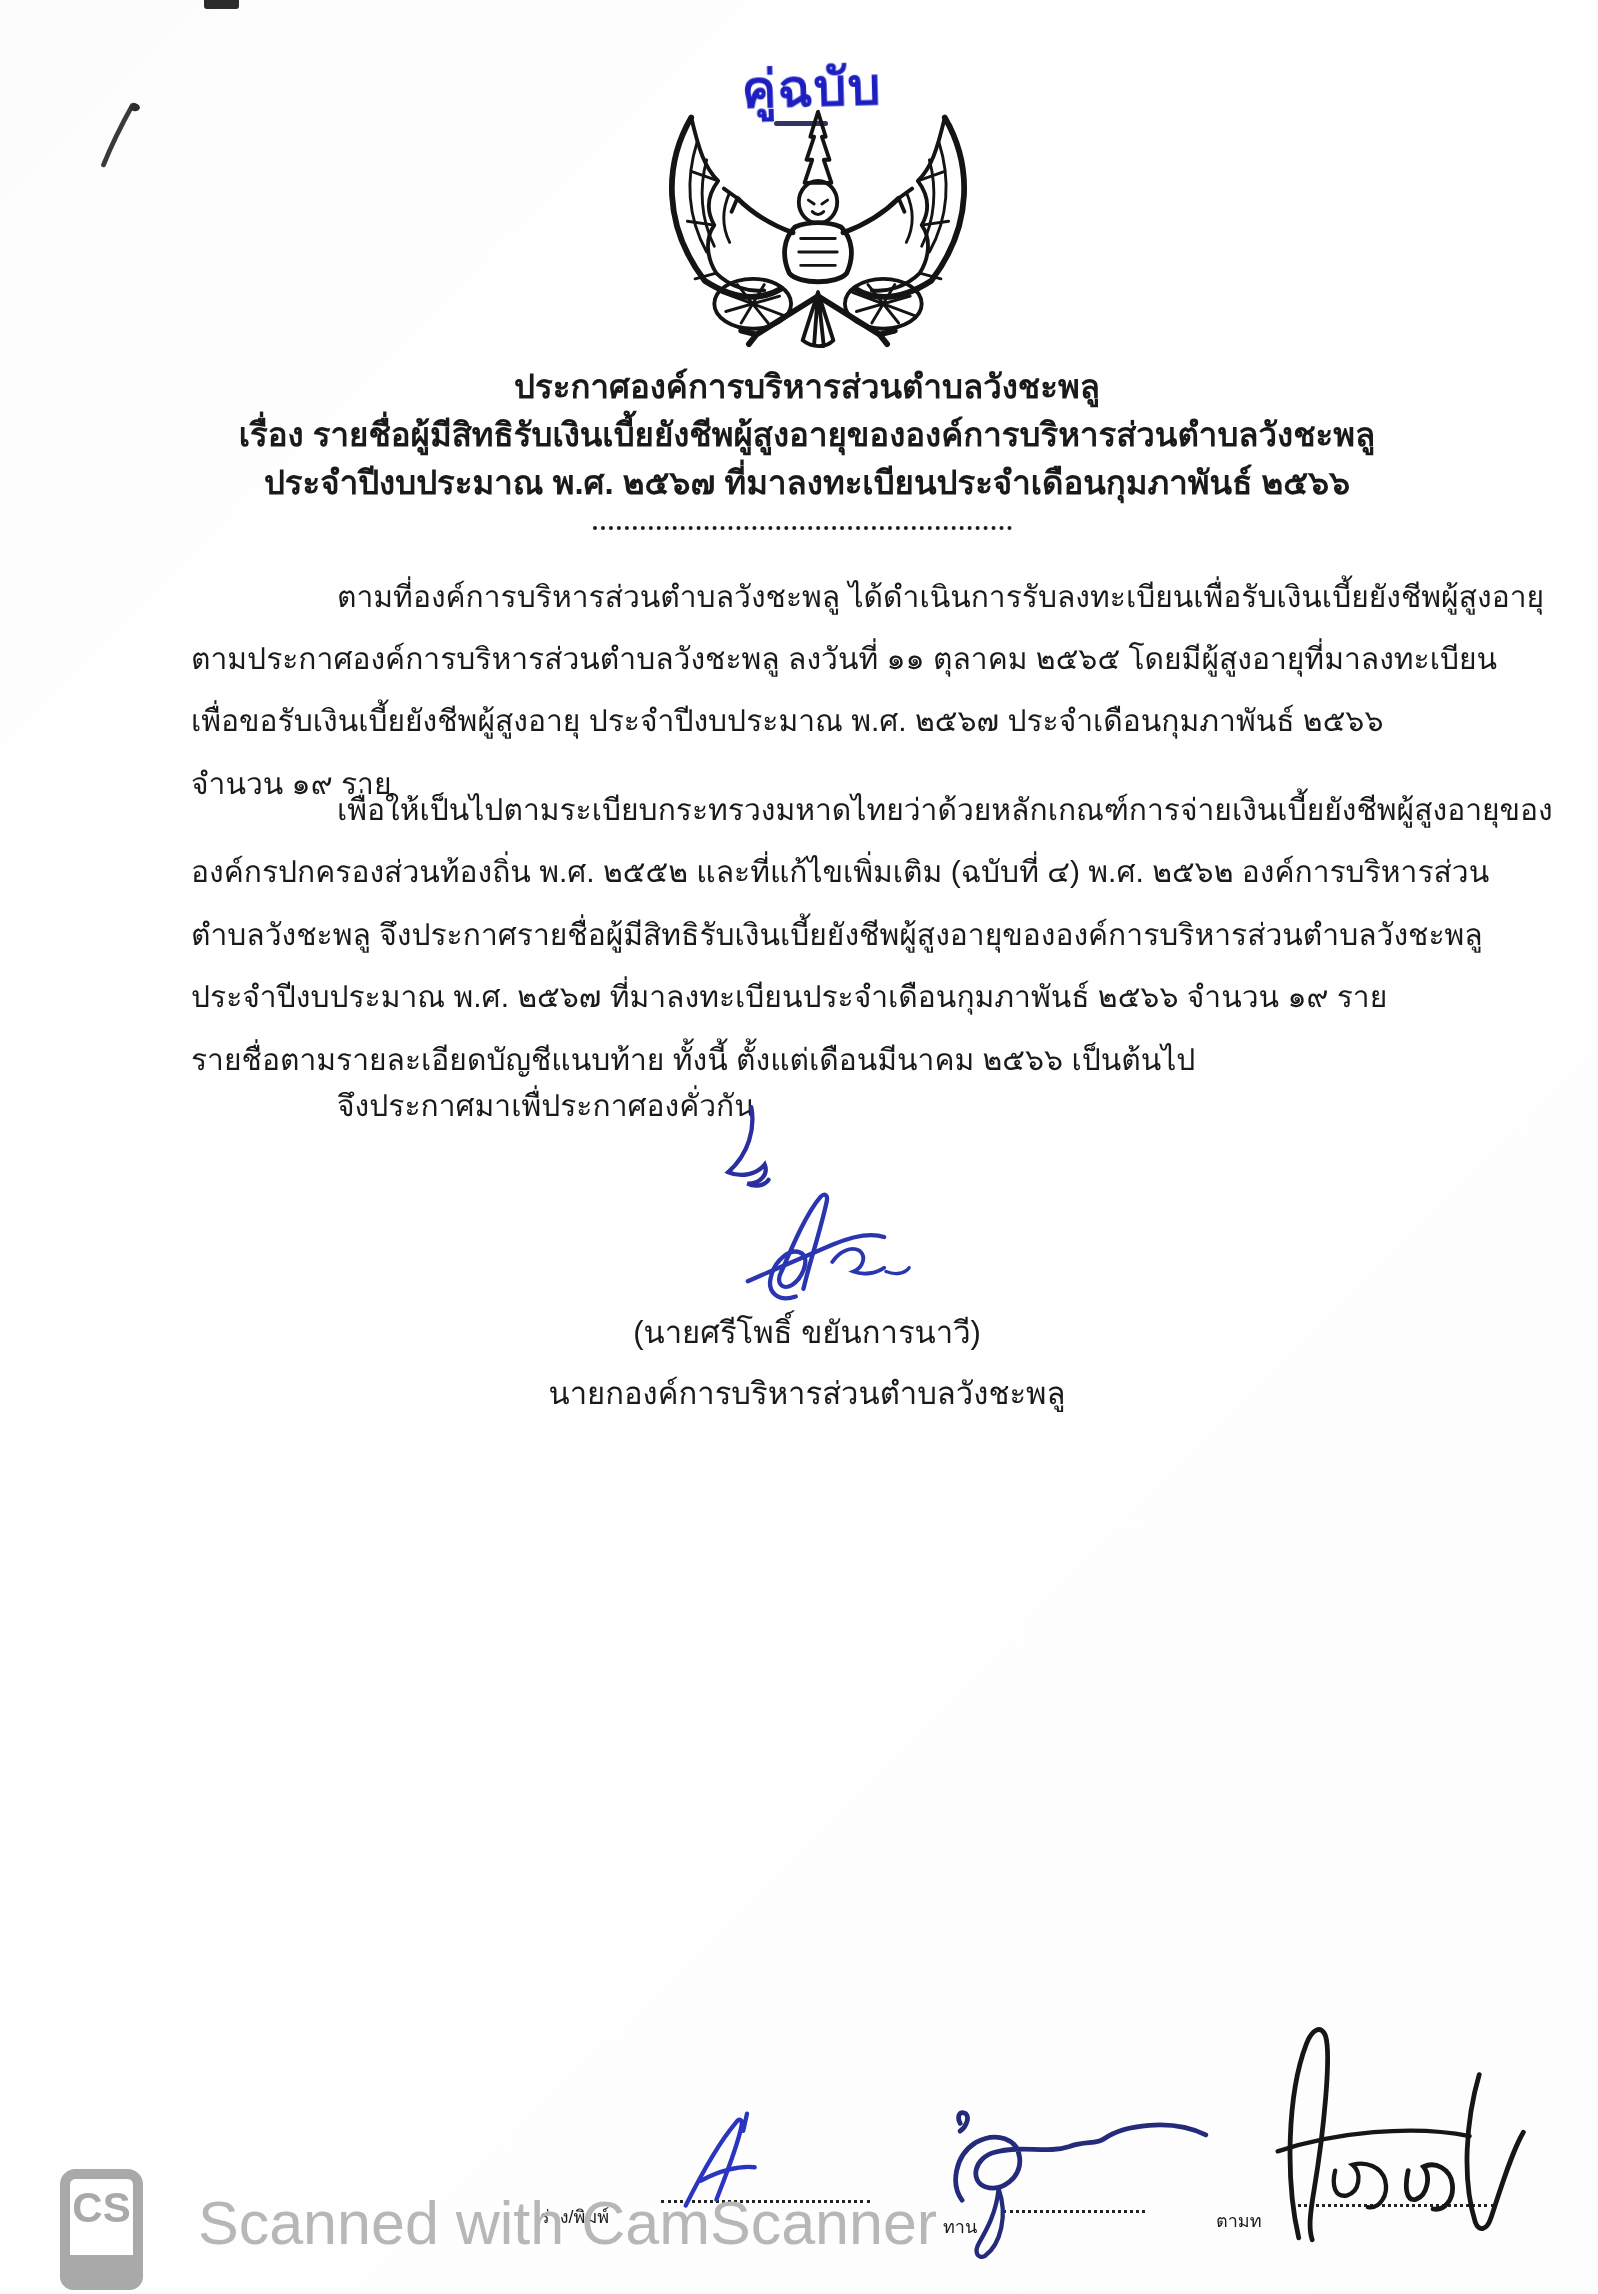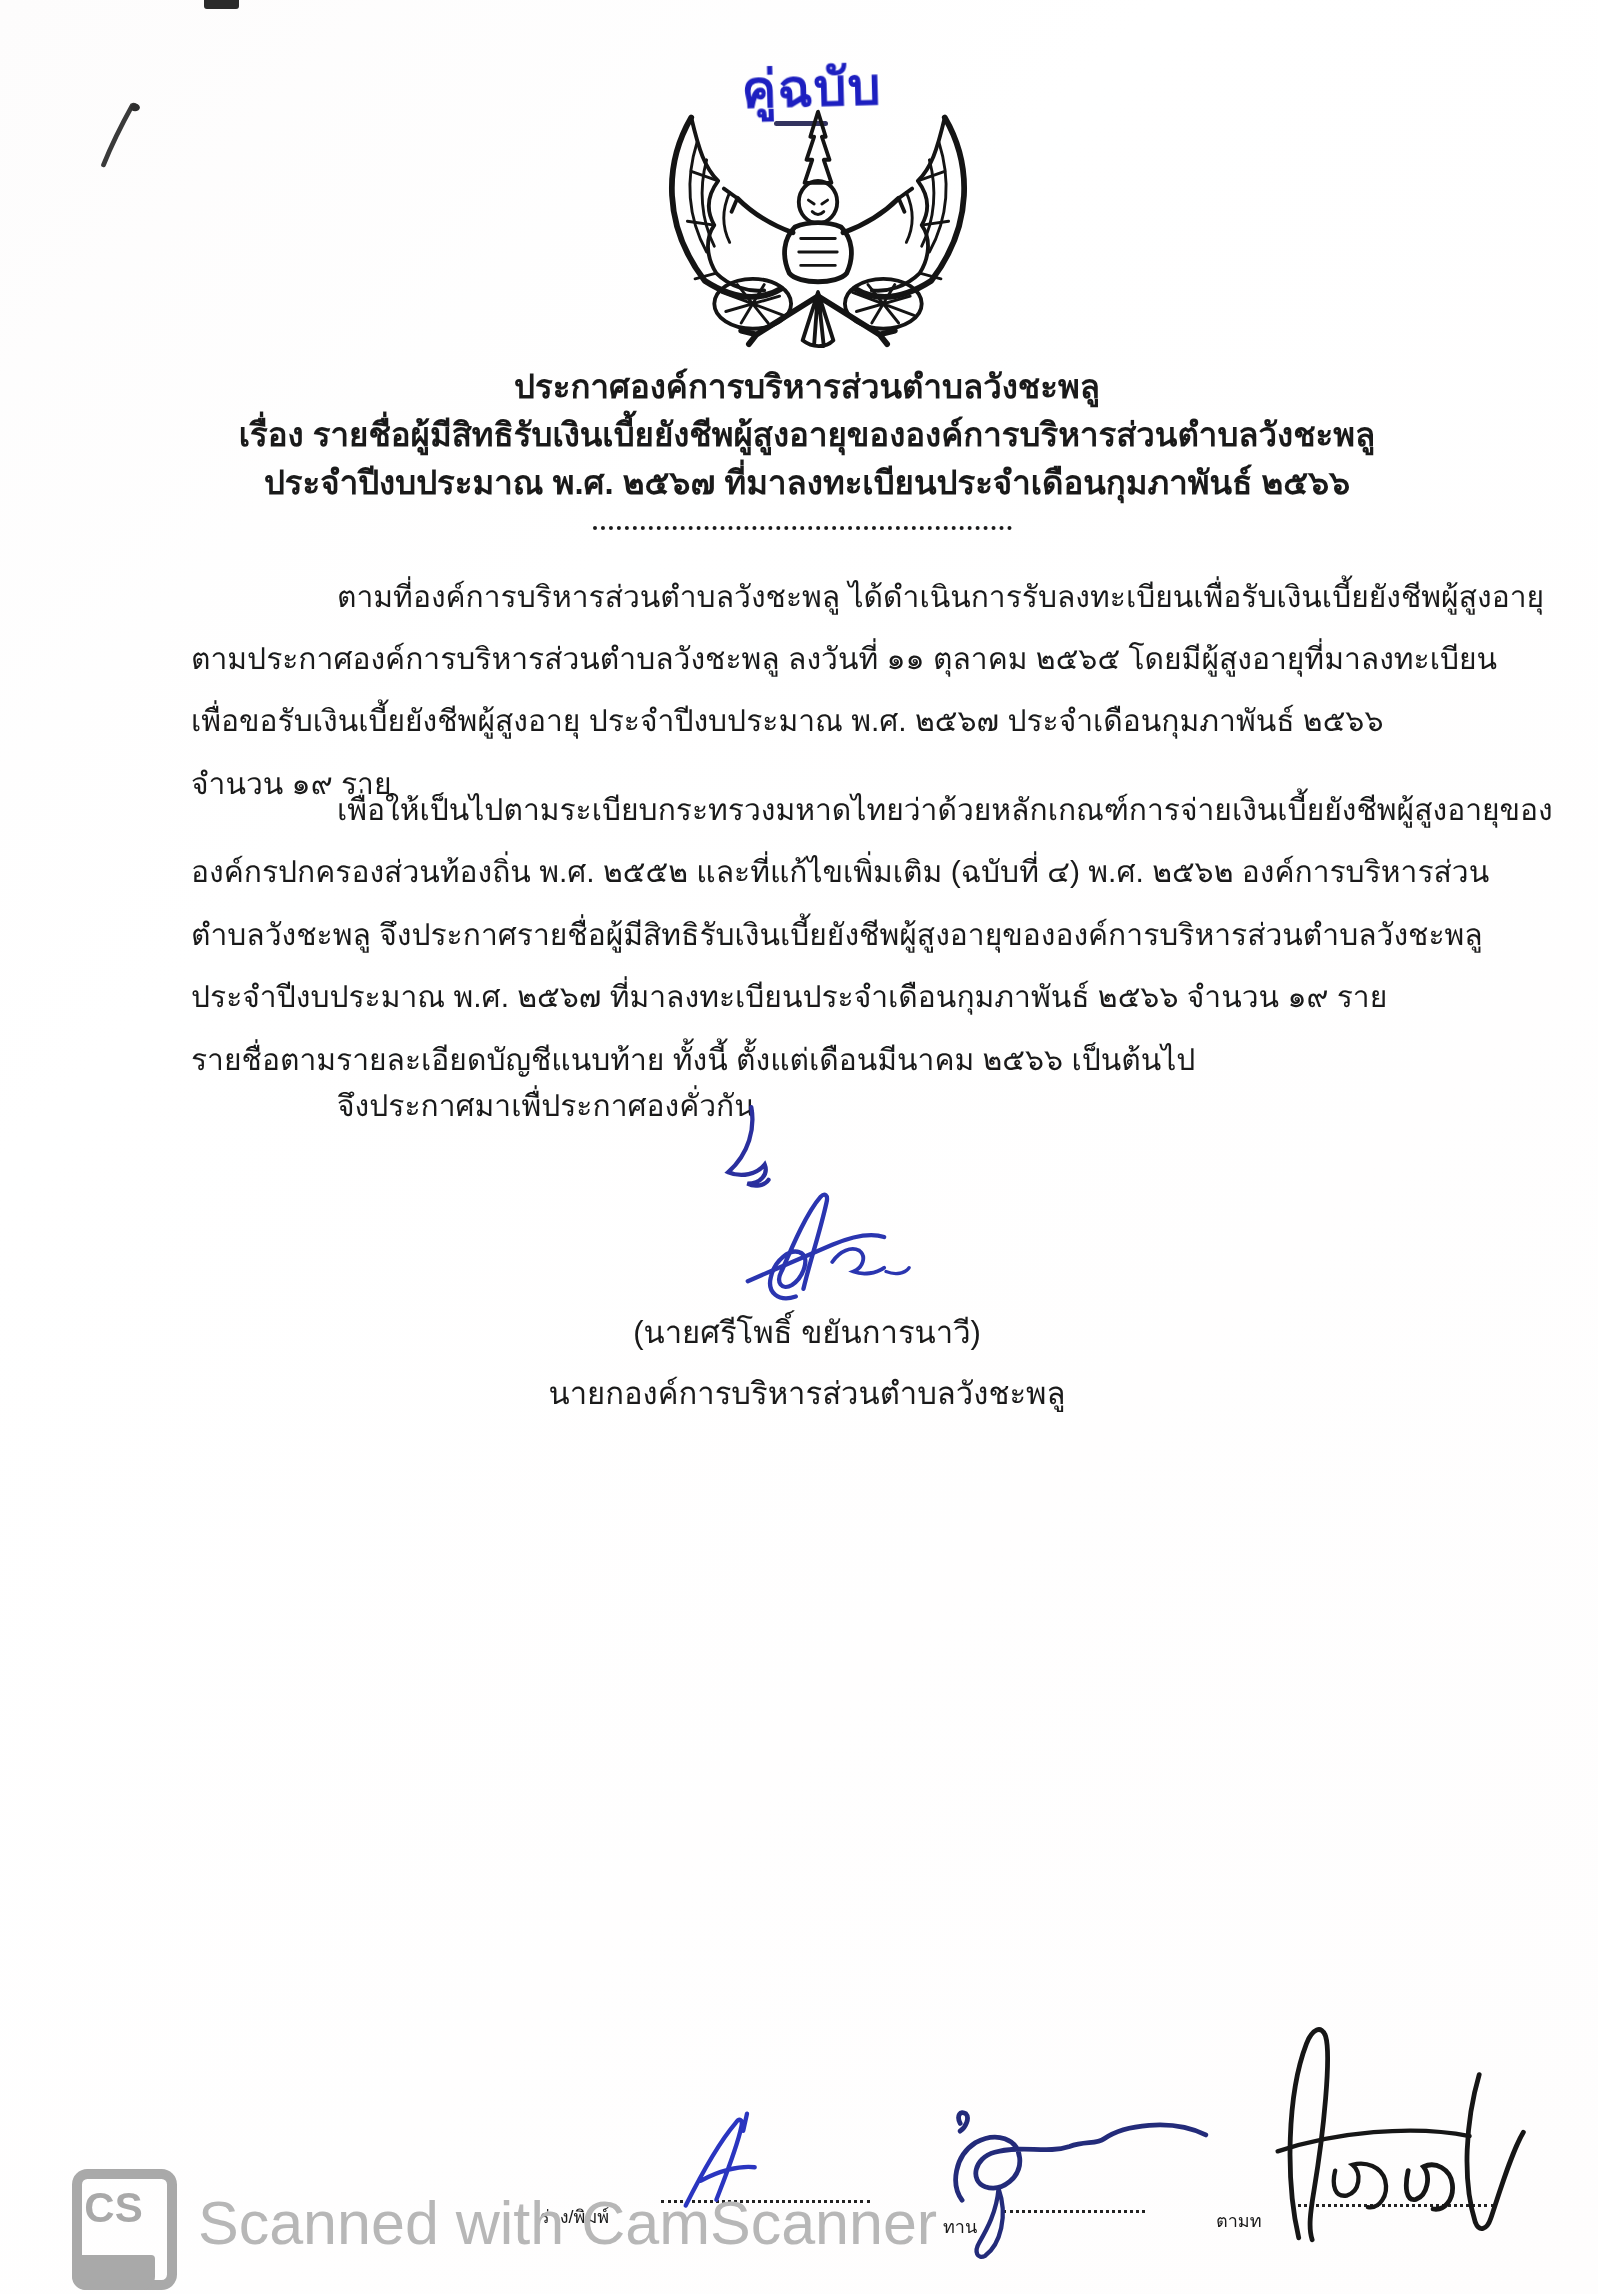--- a/index.html
+++ b/index.html
@@ -43,21 +43,21 @@
   .signer{position:absolute;left:0;width:1614px;text-align:center;font-size:31px;white-space:nowrap;}
   
   .foot-label{position:absolute;font-size:18px;white-space:nowrap;}
   .dotline{position:absolute;border-bottom:3.8px dotted #222;}
   .sig{position:absolute;}
   
   .wm-text{
     position:absolute;left:198px;top:2188px;
     font-size:61px;color:#b7b7b7;letter-spacing:0px;white-space:nowrap;
   }
-  .wm-logo{position:absolute;left:72px;top:2169px;width:105px;height:121px;}
+  .wm-logo{position:absolute;left:60px;top:2169px;width:83px;height:121px;}
   .wm-logo .frame{
     position:absolute;inset:0;border:10.6px solid #a9a9a9;border-radius:15.4px;
   }
   .wm-logo .foot{
     position:absolute;left:0;bottom:0;width:83px;height:35px;background:#a9a9a9;border-radius:3.8px 3.8px 13.4px 13.4px;
   }
   .wm-logo .cs{
     position:absolute;left:0;top:15.4px;width:83px;text-align:center;
     font-size:42px;font-weight:bold;color:#a9a9a9;
   }

